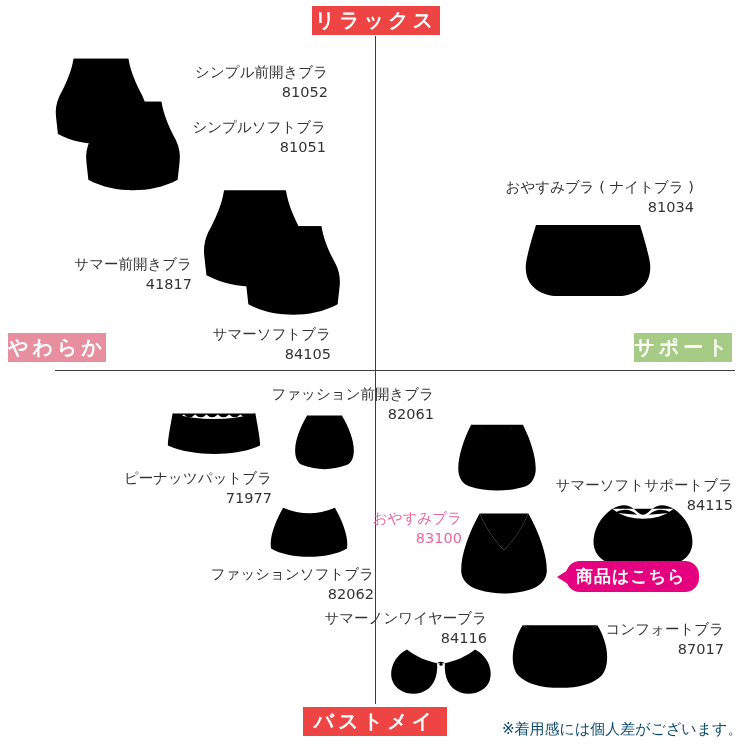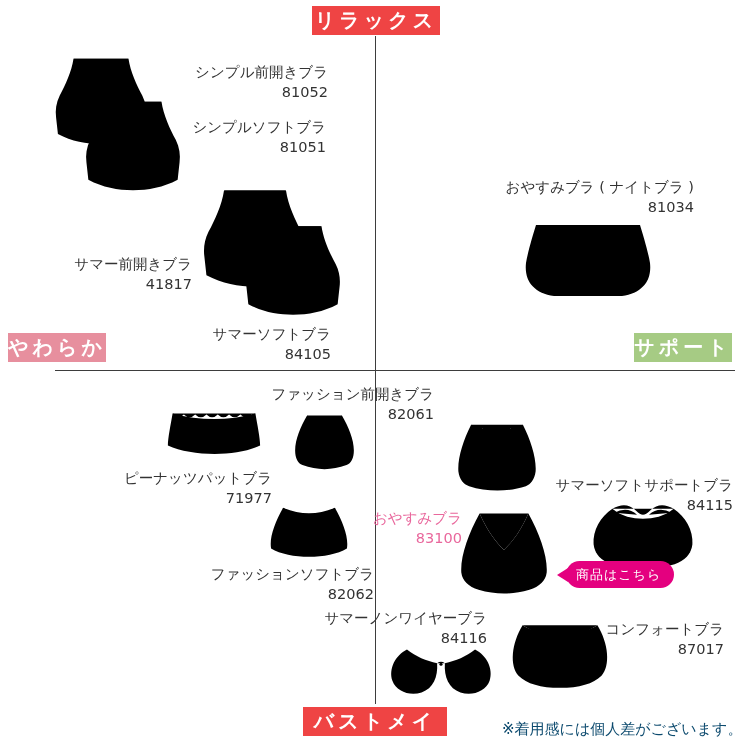--- a/index.html
+++ b/index.html
@@ -17,21 +17,21 @@
   .b-pink{background:#e78f9e}
   .b-green{background:#a6cb84}
 
   .plabel{position:absolute;text-align:right;font-size:14.5px;line-height:1.38;
           color:#333;white-space:nowrap}
   .plabel.pink{color:#e9679c}
 
   .bra{position:absolute}
 
   .cta{position:absolute;left:566px;top:561px;background:#e4007f;color:#fff;
-       font-size:13px;font-weight:normal;line-height:1;padding:7px 13px 7px 10px;
+       font-size:17px;font-weight:bold;line-height:1;padding:7px 13px 7px 10px;
        border-radius:14px;letter-spacing:1px;cursor:pointer}
   .cta-arrow{position:absolute;left:-9px;top:50%;transform:translateY(-50%);
        width:0;height:0;border-top:7px solid transparent;border-bottom:7px solid transparent;
        border-right:11px solid #e4007f}
 
   .footnote{position:absolute;left:502px;top:720px;font-size:15px;color:#0c4a6e;white-space:nowrap}
 </style>
 </head>
 <body>
 

